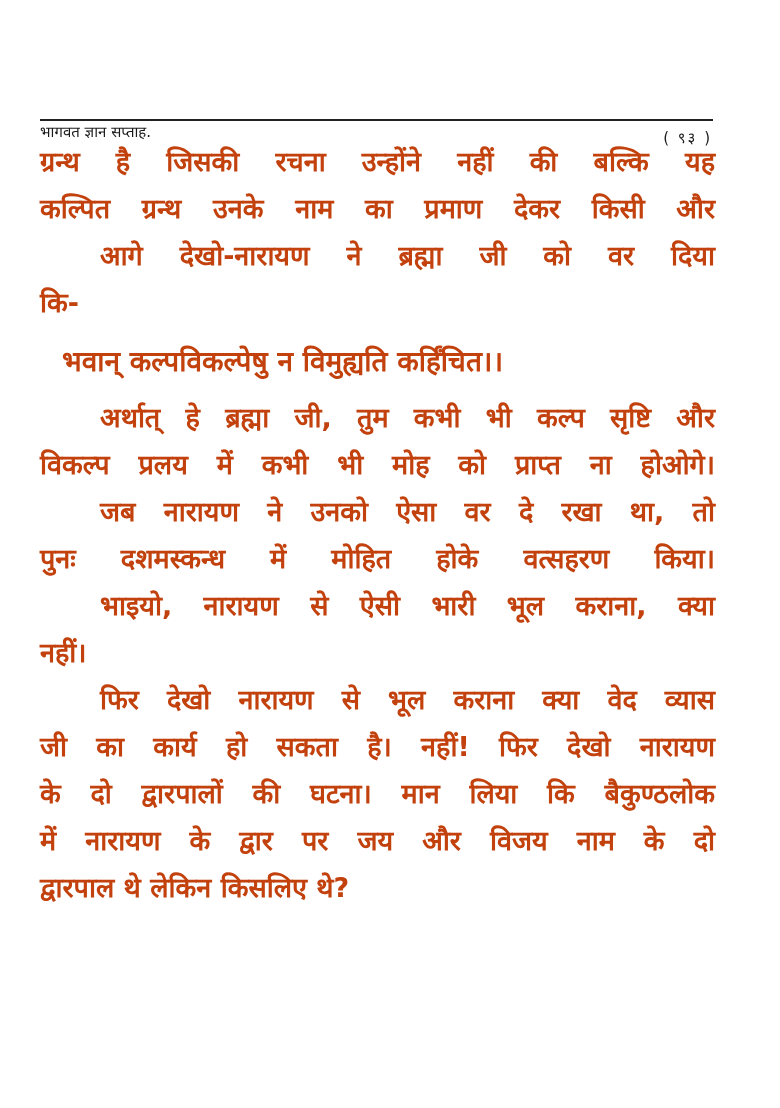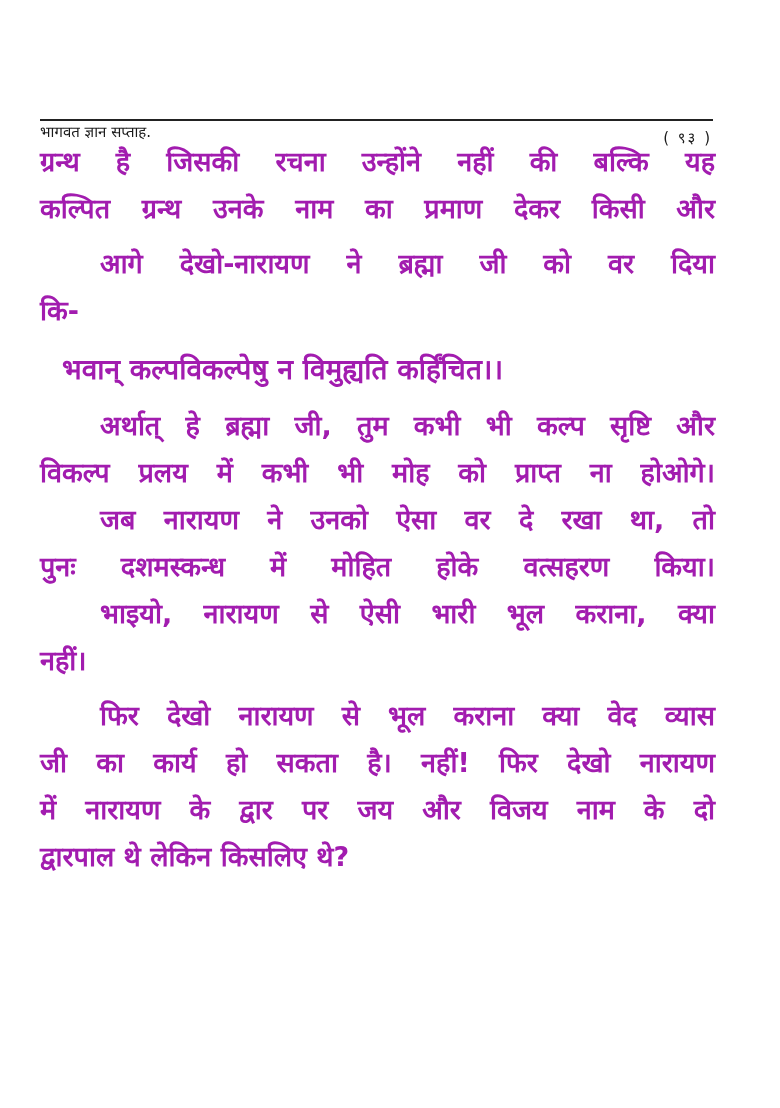--- a/index.html
+++ b/index.html
@@ -53,34 +53,34 @@
       left: 40px;
       top: 138px;
       width: 675px;
     }
     .line {
       height: 47px;
       line-height: 47px;
       font-size: 27px;
       font-weight: bold;
       white-space: nowrap;
-      color: #a21caf;
+      color: #c2410c;
     }
     .line.justify {
       text-align: justify;
       text-align-last: justify;
     }
     .indent { padding-left: 60px; }
     .verse {
       font-size: 28px;
       padding-left: 22px;
       margin-top: 12px;
       margin-bottom: 9px;
     }
-    .gap-small { margin-top: 8px; }
+    .gap-small { margin-top: 0; }
   </style>
 </head>
 <body>
 
 <div class="page-header">
   <span class="running-title">भागवत ज्ञान सप्ताह.</span>
   <span class="page-number">( ९३ )</span>
 </div>
 <div class="header-rule"></div>
 
@@ -98,15 +98,16 @@
   <div class="line justify">विकल्प प्रलय में कभी भी मोह को प्राप्त ना होओगे।</div>
 
   <div class="line justify indent">जब नारायण ने उनको ऐसा वर दे रखा था, तो</div>
   <div class="line justify">पुनः दशमस्कन्ध में मोहित होके वत्सहरण किया।</div>
 
   <div class="line justify indent">भाइयो, नारायण से ऐसी भारी भूल कराना, क्या</div>
   <div class="line">नहीं।</div>
 
   <div class="line justify indent gap-small">फिर देखो नारायण से भूल कराना क्या वेद व्यास</div>
   <div class="line justify">जी का कार्य हो सकता है। नहीं! फिर देखो नारायण</div>
+  <div class="line justify">के दो द्वारपालों की घटना। मान लिया कि बैकुण्ठलोक</div>
   <div class="line justify">में नारायण के द्वार पर जय और विजय नाम के दो</div>
   <div class="line">द्वारपाल थे लेकिन किसलिए थे?</div>
 </div>
 
 </body></html>

